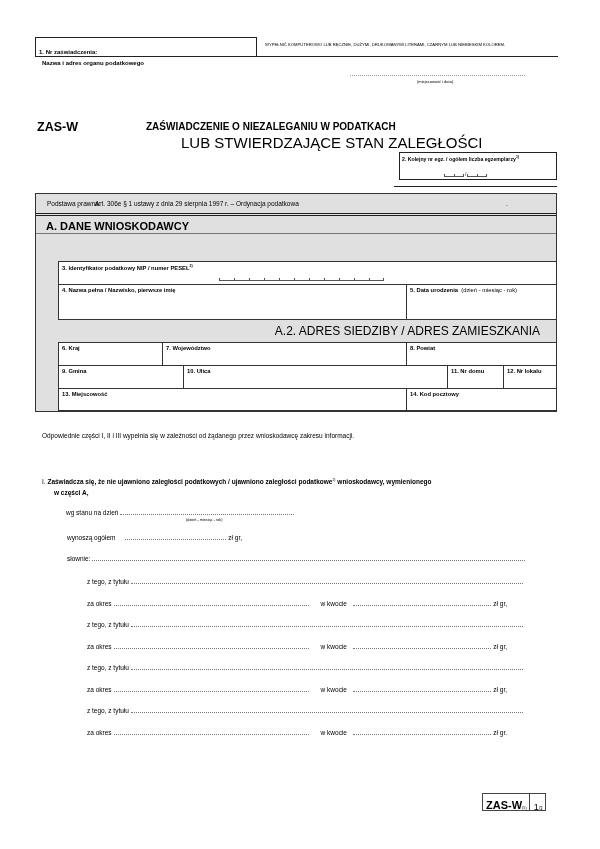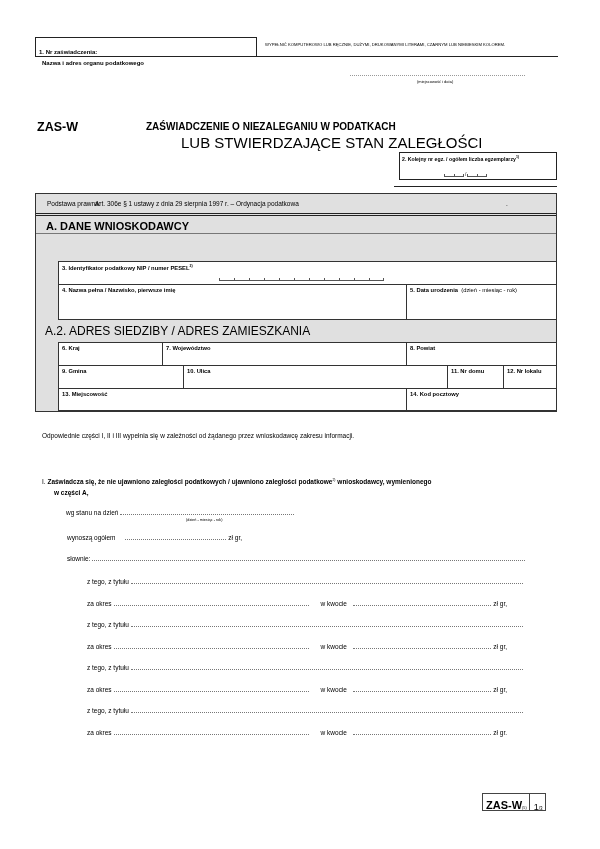--- a/index.html
+++ b/index.html
@@ -80,21 +80,21 @@
   </div>
 
   <div class="field" style="left:22px;top:90px;width:349px;height:36px;">
     <div class="lbl">4. Nazwa pełna / Nazwisko, pierwsze imię</div>
   </div>
 
   <div class="field" style="left:370px;top:90px;width:151px;height:36px;">
     <div style="font-size:5.8px;white-space:nowrap;"><b>5. Data urodzenia</b>&nbsp;&nbsp;<span style="font-weight:normal;">(dzień - miesiąc - rok)</span></div>
   </div>
 
-  <div class="abs" style="left:0;top:127px;width:100%;height:38px;padding:3px 16px 0 9px;font-size:12px;">A.2. ADRES SIEDZIBY / ADRES ZAMIESZKANIA</div>
+  <div class="abs" style="left:0;top:127px;width:100%;height:38px;padding:3px 16px 0 9px;font-size:12px;text-align:right;">A.2. ADRES SIEDZIBY / ADRES ZAMIESZKANIA</div>
 
   <div class="field" style="left:22px;top:148px;width:105px;height:24px;">
       <div class="lbl">6. Kraj</div>
     </div>
   <div class="field" style="left:126px;top:148px;width:245px;height:24px;">
       <div class="lbl">7. Województwo</div>
     </div>
   <div class="field" style="left:370px;top:148px;width:151px;height:24px;">
       <div class="lbl">8. Powiat</div>
     </div>

